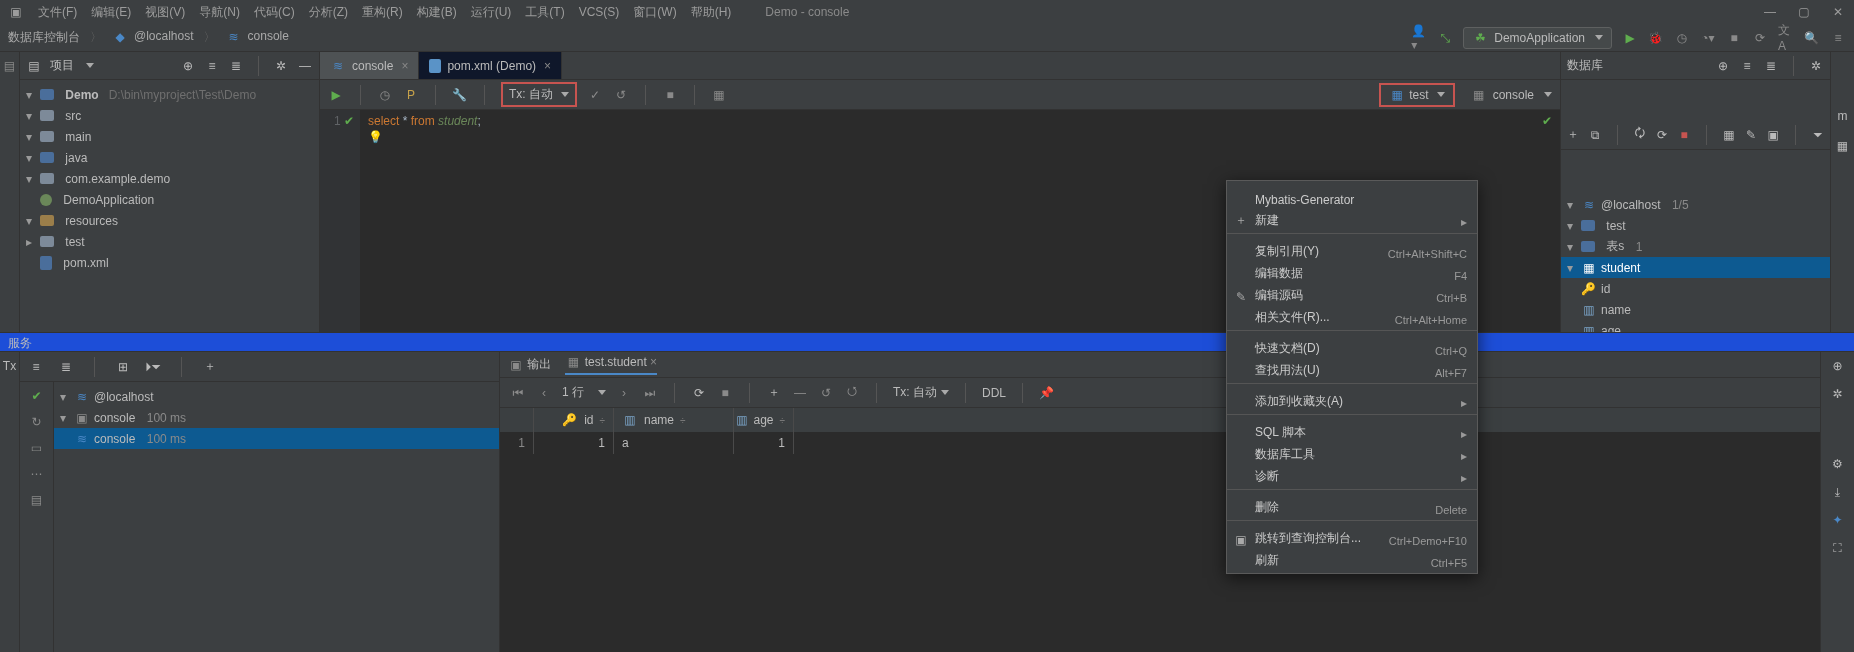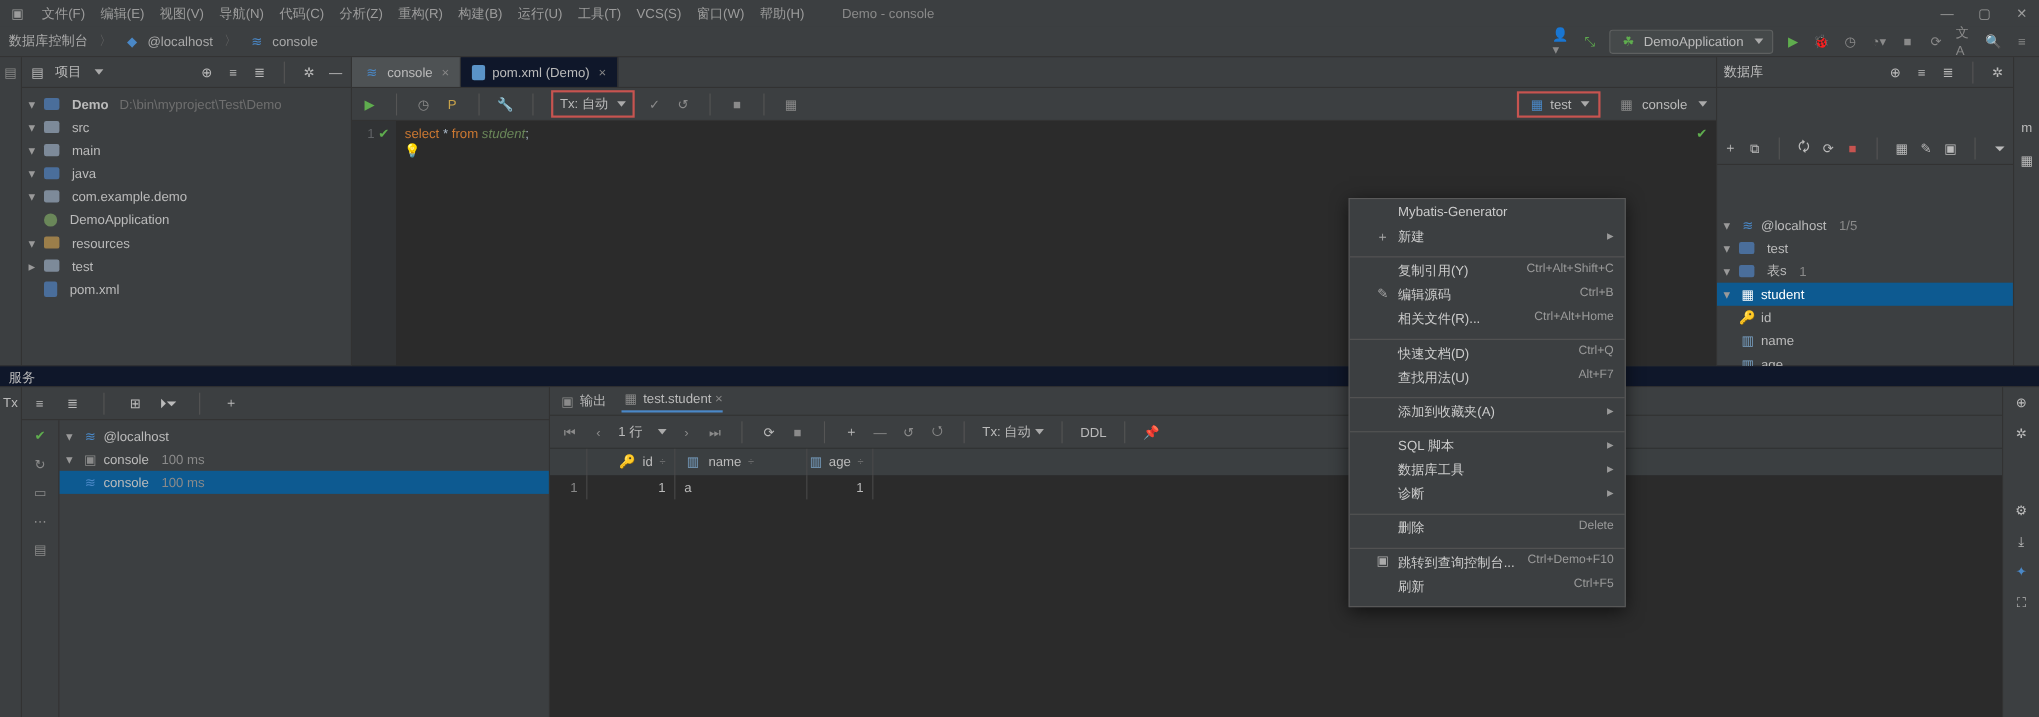--- a/index.html
+++ b/index.html
@@ -8,21 +8,21 @@
   .icon { display:inline-flex; align-items:center; justify-content:center; width:16px; height:16px; font-size:12px; }
   .sep { width:1px; height:20px; background:#555; margin:0 6px; }
 
   
   .titlebar { height:24px; background:#3c3f41; color:#9c9c9c; padding:0 8px; gap:14px; }
   .titlebar .wintitle { margin-left:20px; color:#8a8a8a; }
   .winbtns { margin-left:auto; gap:18px; color:#9c9c9c; }
 
   
   .crumbbar { height:28px; background:#3c3f41; border-bottom:1px solid #323232; padding:0 8px; }
-  .crumbbar .crumb { display:flex; align-items:center; gap:6px; color:#a9a9a9; }
+  .crumbbar .crumb { display:flex; gap:6px; color:#a9a9a9; }
   .crumbbar .rang { color:#666; margin:0 4px; }
   .crumbbar .right-tools { margin-left:auto; gap:10px; }
   .green { color:#5fad4e; }
   .orange { color:#c7a24a; }
   .blue { color:#4a88c7; }
   .red { color:#c75450; }
   .grey { color:#8a8a8a; }
   .runbox { display:flex; align-items:center; gap:6px; background:#45494a; border:1px solid #5e6060; border-radius:3px; padding:2px 8px; }
   .caret { border-left:4px solid transparent; border-right:4px solid transparent; border-top:5px solid #aaa; display:inline-block; margin-left:4px; }
 
@@ -64,21 +64,21 @@
   .dbpanel { width:270px; background:#3c3f41; border-left:1px solid #323232; display:flex; flex-direction:column;gap:40px; }
   .dbtoolbar { height:30px; display:flex; align-items:center; gap:10px; padding:0 6px; border-bottom:1px solid #323232; }
   .dbtree .node.sel { background:#0d5a91; color:#fff; }
   .key-ic { color:#d9a84e; }
   .col-ic { color:#7aa3c7; }
 
   
   .rgutter { width:24px; background:#3c3f41; border-left:1px solid #323232; display:flex; flex-direction:column; align-items:center; padding-top:56px; gap:14px; }
 
   
-  .serviceshdr { height:20px; padding:2px 8px; background:#0f172a; border-top:1px solid #323232; border-bottom:1px solid #323232; color:#bbb; }
+  .serviceshdr { height:20px; padding:2px 8px; background:#1d4ed8; border-top:1px solid #323232; border-bottom:1px solid #323232; color:#bbb; }
   .bottom { display:flex; height:300px; background:#3c3f41; }
   .leftgut { width:20px; border-right:1px solid #323232; display:flex; flex-direction:column; align-items:center; padding-top:6px; gap:8px; }
   .svc { width:480px; border-right:1px solid #323232; display:flex; flex-direction:column; }
   .svc .svctb { height:30px; display:flex; align-items:center; gap:14px; padding:0 8px; border-bottom:1px solid #323232; }
   .svc .svcbody { flex:1; display:flex; }
   .svc .vicons { width:34px; border-right:1px solid #323232; display:flex; flex-direction:column; align-items:center; padding-top:6px; gap:10px; color:#8a8a8a; }
   .svc .svctree { flex:1; padding:4px 0; }
   .svc .svctree .node.sel { background:#0d5a91; }
 
   .results { flex:1; display:flex; flex-direction:column; background:#3c3f41; }
@@ -91,21 +91,21 @@
   .results .gcell.c-id{width:80px; justify-content:flex-end;}
   .results .gcell.c-name{width:120px;}
   .results .gcell.c-age{width:60px; justify-content:flex-end;}
   .results .grow { display:flex; height:22px; align-items:center; color:#bbb;}
   .sorter { color:#777; font-size:10px;}
 
   .rightsvc { width:34px; border-left:1px solid #323232; display:flex; flex-direction:column; align-items:center; padding-top:6px; gap:12px; }
 
   
   .ctx { position:absolute; top:180px; left:1226px; width:252px; background:#3c3f41; border:1px solid #5a5a5a; box-shadow:0 4px 16px rgba(0,0,0,.6); padding:4px 0; z-index:50;}
-  .ctx .mi { display:flex; align-items:flex-start; height:22px; padding:0 10px 0 28px; position:relative; color:#ccc;margin-left:16px;}
+  .ctx .mi { display:flex; align-items:flex-end; height:22px; padding:0 10px 0 28px; position:relative; color:#ccc;}
   .ctx .mi .mic { position:absolute; left:6px; width:16px; text-align:center; color:#aaa;}
   .ctx .mi .sc { margin-left:auto; color:#9a9a9a; font-size:11px; }
   .ctx .mi .arr { margin-left:auto; color:#9a9a9a; }
   .ctx .msep { height:1px; background:#555; margin:4px 0;}
 </style>
 </head>
 <body>
 
 <div class="titlebar row">
   <span class="icon">▣</span>
@@ -423,20 +423,24 @@
       <span class="mic">＋</span>
       <span>新建</span>
       <span class="arr">▸</span>
     </div>
   <div class="msep"></div>
   <div class="mi">
       <span>复制引用(Y)</span>
       <span class="sc">Ctrl+Alt+Shift+C</span>
     </div>
   <div class="mi">
+      <span>编辑数据</span>
+      <span class="sc">F4</span>
+    </div>
+  <div class="mi">
       <span class="mic">✎</span>
       <span>编辑源码</span>
       <span class="sc">Ctrl+B</span>
     </div>
   <div class="mi">
       <span>相关文件(R)...</span>
       <span class="sc">Ctrl+Alt+Home</span>
     </div>
   <div class="msep"></div>
   <div class="mi">

